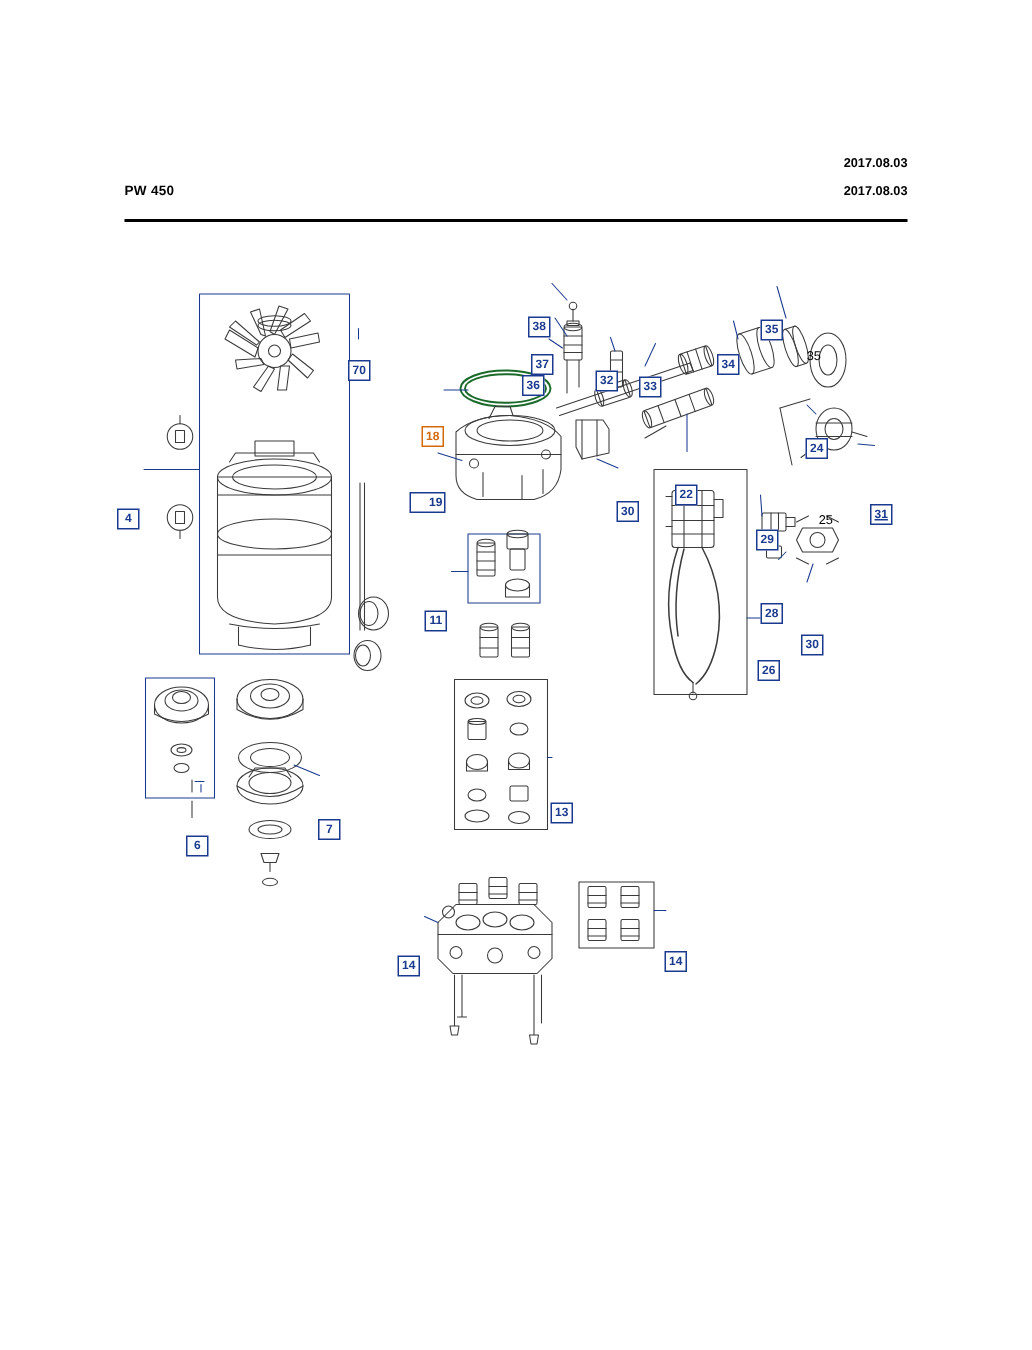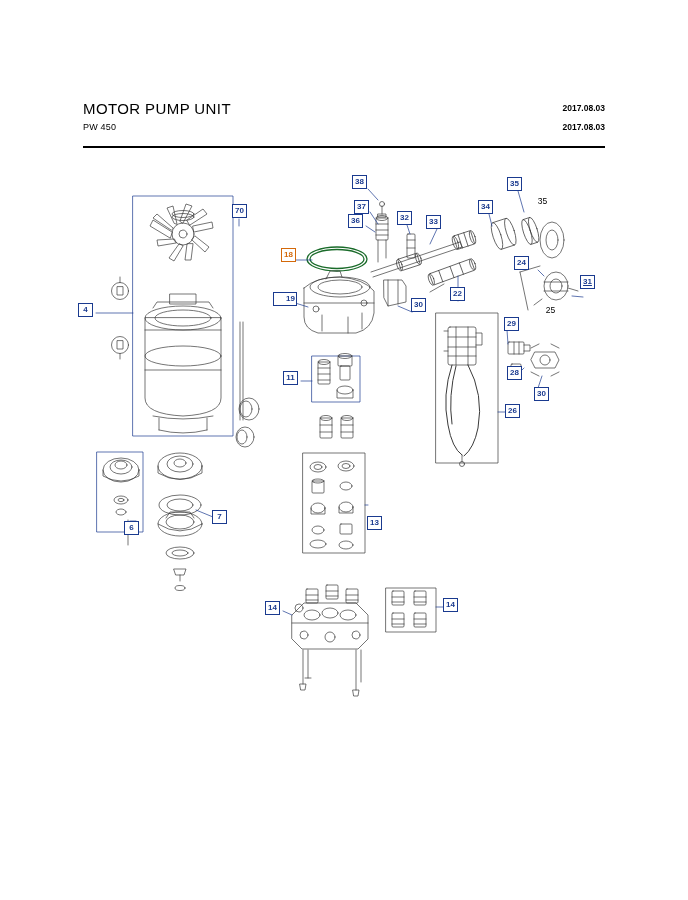--- a/index.html
+++ b/index.html
@@ -35,21 +35,21 @@
     top: 0;
     font-size: 15px;
     letter-spacing: 0.4px;
     color: #000;
   }
   .subtitle {
     position: absolute;
     left: 0;
     top: 22px;
     font-size: 9px;
-    font-weight: normal;
+    font-weight: bold;
     letter-spacing: 0.2px;
   }
   .date1 {
     position: absolute;
     right: 0;
     top: 3px;
     font-size: 8.5px;
     font-weight: bold;
     text-align: right;
   }
@@ -76,20 +76,21 @@
     border: 1px solid #1a3a8f;
     color: #1a3a8f;
     background: #ffffff;
     font-size: 8px;
     font-weight: bold;
     text-align: center;
     line-height: 12px;
     height: 14px;
     min-width: 15px;
     padding: 0 1px;
+    margin-top: 36px;
   }
   .callout.orange {
     border-color: #d4690a;
     color: #d4690a;
     text-align: center;
   }
   .callout.plain {
     border: none;
     background: transparent;
     color: #000;
@@ -105,21 +106,20 @@
     pointer-events: none;
   }
   svg.art { display:block; }
 </style>
 </head>
 <body>
 
 <div class="page">
 
   <div class="header">
-    <div class="title">MOTOR PUMP UNIT</div>
     <div class="subtitle">PW 450</div>
     <div class="date1">2017.08.03</div>
     <div class="date2">2017.08.03</div>
   </div>
   <div class="rule"></div>
 
   <div class="drawing">
     <svg class="art" width="688" height="900" viewBox="0 0 688 900" xmlns="http://www.w3.org/2000/svg">
       <g fill="none" stroke="#3a3a3a" stroke-width="0.7" stroke-linejoin="round" stroke-linecap="round">
 
@@ -487,29 +487,29 @@
   <div class="callout" style="left:124px; top:521px;">6</div>
   <div class="callout" style="left:212px; top:510px;">7</div>
   <div class="callout" style="left:352px; top:175px;">38</div>
   <div class="callout" style="left:354px; top:200px;">37</div>
   <div class="callout" style="left:348px; top:214px;">36</div>
   <div class="callout" style="left:397px; top:211px;">32</div>
   <div class="callout" style="left:426px; top:215px;">33</div>
   <div class="callout" style="left:478px; top:200px;">34</div>
   <div class="callout" style="left:507px; top:177px;">35</div>
   <div class="callout plain" style="left:535px; top:195px;">35</div>
-  <div class="callout" style="left:514px; top:256px;">24</div>
-  <div class="callout" style="left:580px; top:275px;text-decoration:underline;">31</div>
+  <div class="callout" style="left:537px; top:256px;">24</div>
+  <div class="callout" style="left:580px; top:300px;text-decoration:underline;">31</div>
   <div class="callout plain" style="left:543px; top:304px;">25</div>
   <div class="callout orange" style="left:281px; top:248px;">18</div>
   <div class="callout" style="left:273px; top:292px;padding-left:12px;">19</div>
   <div class="callout" style="left:411px; top:298px;">30</div>
   <div class="callout" style="left:450px; top:287px;">22</div>
   <div class="callout" style="left:504px; top:317px;">29</div>
   <div class="callout" style="left:507px; top:366px;">28</div>
   <div class="callout" style="left:534px; top:387px;">30</div>
   <div class="callout" style="left:505px; top:404px;">26</div>
   <div class="callout" style="left:283px; top:371px;">11</div>
-  <div class="callout" style="left:367px; top:516px;">13</div>
+  <div class="callout" style="left:367px; top:499px;">13</div>
   <div class="callout" style="left:443px; top:598px;">14</div>
   <div class="callout" style="left:265px; top:601px;">14</div>
 
 </div>
 
 </body></html>

